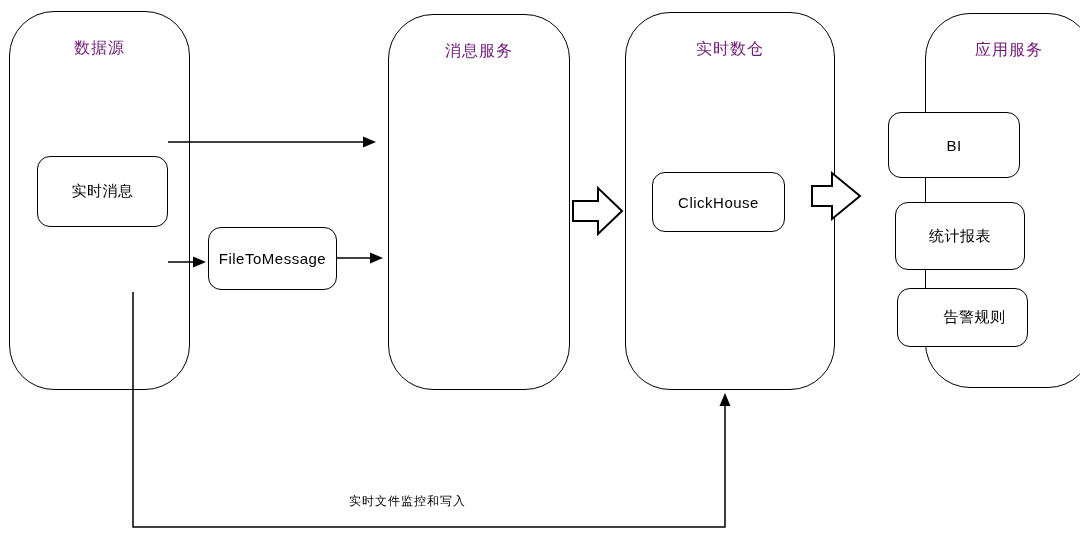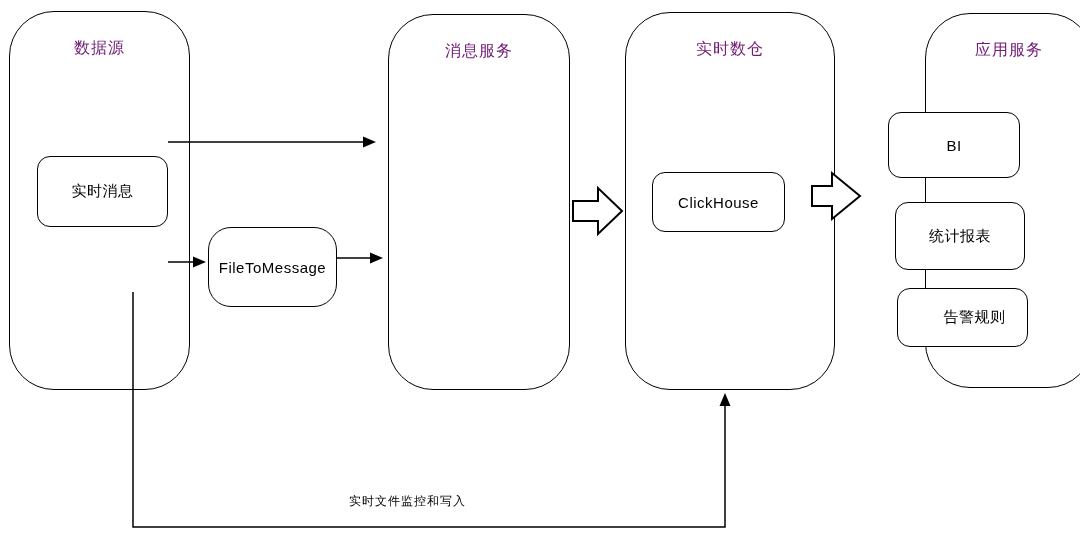--- a/index.html
+++ b/index.html
@@ -65,21 +65,21 @@
 
   
   #c-data-source   { left: 9px;   top: 11px; width: 181px; height: 379px; }
   #c-msg-service   { left: 388px; top: 14px; width: 182px; height: 376px; }
   #c-rt-warehouse  { left: 625px; top: 12px; width: 210px; height: 378px; }
   #c-app-service   { left: 895px; top: 13px; width: 168px; height: 375px; margin-left: 30px; }
 
   
   #n-realtime-message { left: 37px;  top: 111px; width: 131px; height: 71px; margin-top: 45px; }
   #n-offline-file     { left: 35px;  top: 234px; width: 133px; height: 58px; }
-  #n-file-to-message  { left: 208px; top: 227px; width: 129px; height: 80px; border-radius: 23px; }
+  #n-file-to-message  { left: 208px; top: 227px; width: 129px; height: 63px; }
   #n-kafka            { left: 415px; top: 182px; width: 133px; height: 60px; }
   #n-clickhouse       { left: 652px; top: 172px; width: 133px; height: 60px; }
   #n-bi               { left: 888px; top: 112px; width: 132px; height: 66px; }
   #n-stat-report      { left: 895px; top: 202px; width: 130px; height: 68px; }
   #n-alert-rule       { left: 897px; top: 288px; width: 131px; height: 59px; padding-left: 24px; }
 
   #lbl-file-monitor { left: 349px; top: 493px; }
 </style>
 </head>
 <body>

